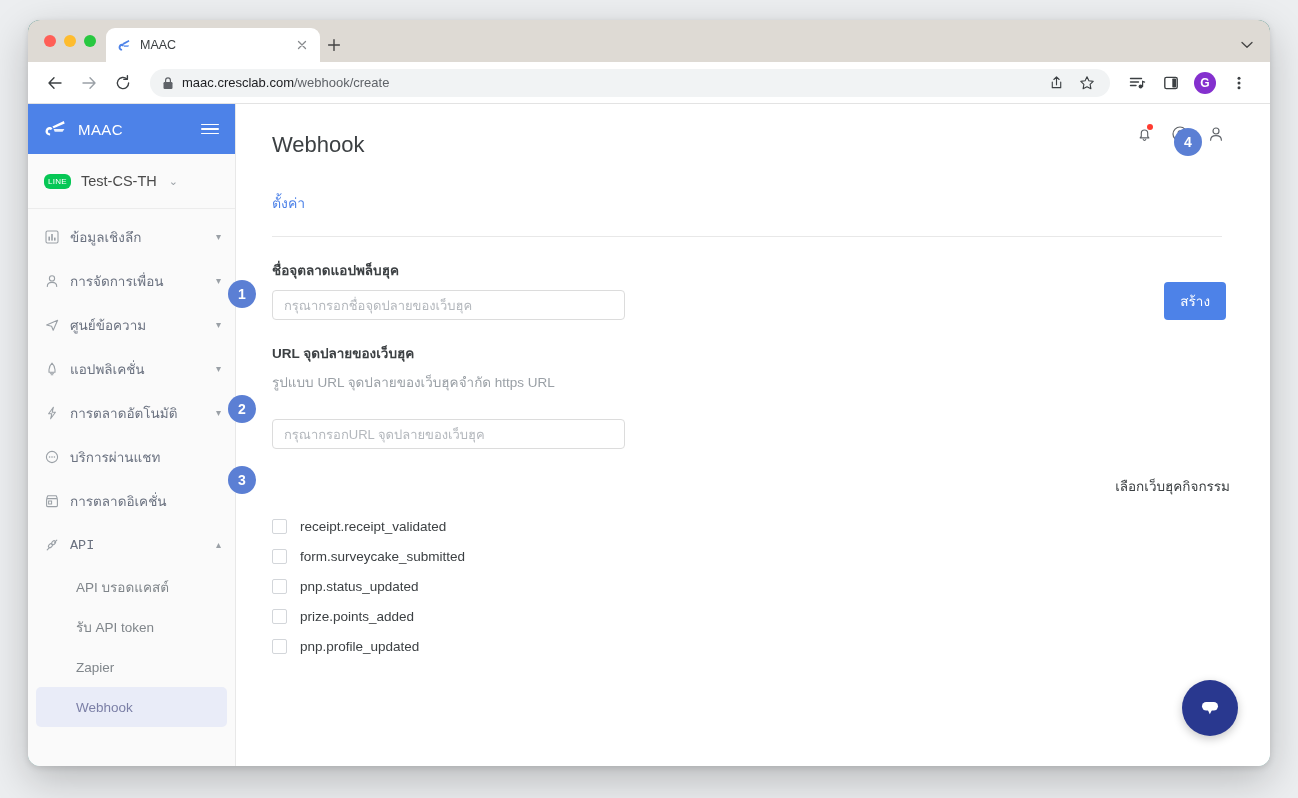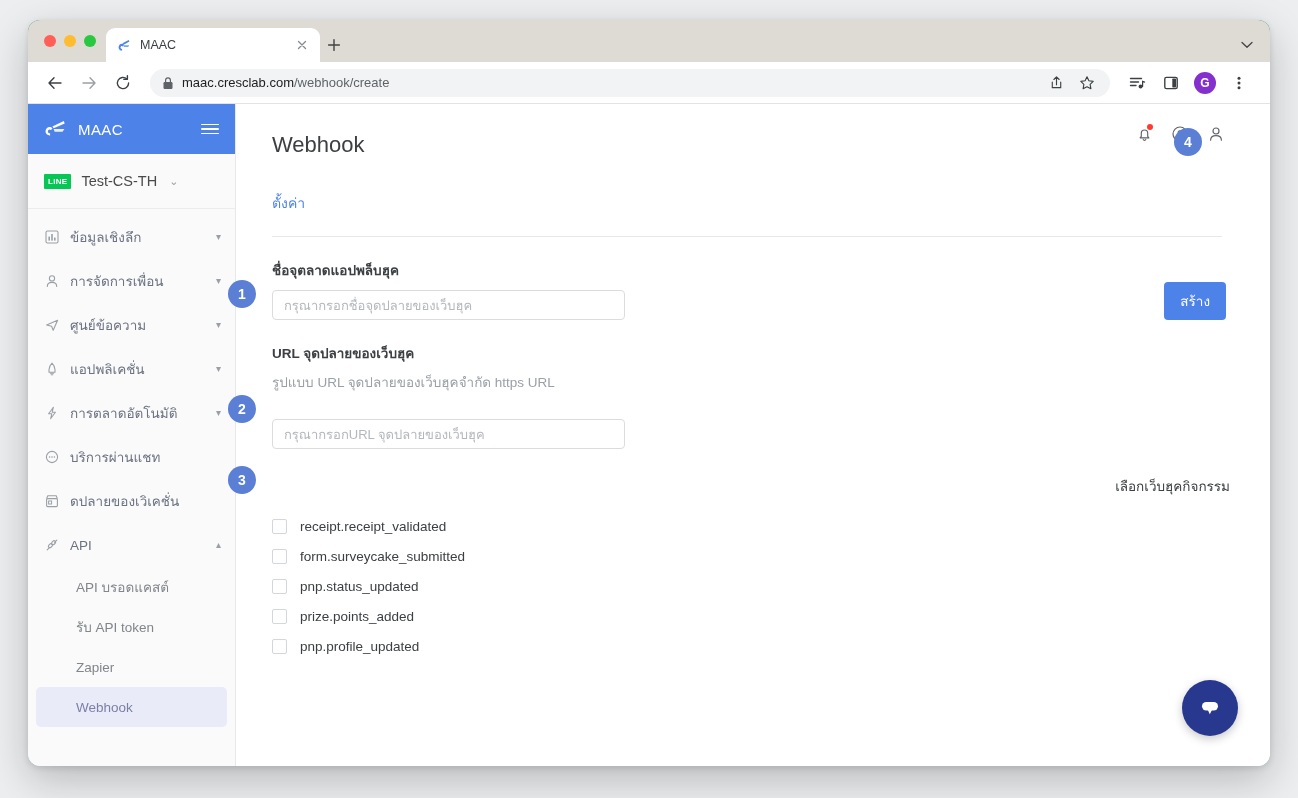--- a/index.html
+++ b/index.html
@@ -98,34 +98,34 @@
   }
   .brand-name { color: #fff; font-size: 15px; letter-spacing: .4px; flex: 1; }
   .hamburger { width: 18px; display: flex; flex-direction: column; gap: 3px; }
   .hamburger i { display: block; height: 1.6px; background: #fff; border-radius: 1px; }
   .account {
     height: 55px; display: flex; align-items: center; gap: 10px;
     padding: 0 16px; border-bottom: 1px solid #ececec; flex: none;
   }
   .line-badge {
     background: #06c755; color: #fff;
-    font-size: 8px; font-weight: bold;
-    padding: 3px 4px; border-radius: 1px;
+    font-size: 8px; font-weight: normal;
+    padding: 3px 4px; border-radius: 6px;
     letter-spacing: .3px;
   }
   .account-name { font-size: 14.5px; color: #4a4a4a; }
   .caret-sm { color: #9aa0a6; font-size: 11px; margin-left: 2px; }
   .nav { padding-top: 6px; overflow: hidden; }
   .nav-item {
     height: 44px; display: flex; align-items: center;
     padding: 0 14px 0 16px; gap: 10px;
     color: #6b7280; font-size: 13.5px;
   }
   .nav-item .ico { width: 16px; height: 16px; flex: none; display: flex; align-items: center; justify-content: center; }
-  .nav-item .lbl { flex: 1; white-space: nowrap; }
+  .nav-item .lbl { flex: 1; white-space: nowrap; font-family: Liberation Mono, monospace; }
   .chev { color: #9aa0a6; font-size: 10px; line-height: 1; }
   .subnav-item {
     height: 40px; display: flex; align-items: center;
     padding-left: 40px; font-size: 13.5px; color: #80868b;
     margin: 0 8px; border-radius: 5px;
   }
   .subnav-item.active { background: #e9ecf8; color: #7b7fa6; }
   
   .content { flex: 1; background: #fff; position: relative; padding: 24px 40px 0 28px; min-width: 0; }
   .topicons {
@@ -377,21 +377,21 @@
           <span class="lbl">บริการผ่านแชท</span>
         </div>
         <div class="nav-item">
           <span class="ico">
             <svg width="14" height="14" viewBox="0 0 14 14">
                 <rect x="1.6" y="4.6" width="10.8" height="8" rx="1" stroke="#9aa0a6" stroke-width="1.1" fill="none"></rect>
                 <path d="M1.6 4.6 2.8 1.8h8.4l1.2 2.8" stroke="#9aa0a6" stroke-width="1.1" fill="none" stroke-linejoin="round"></path>
                 <rect x="3.6" y="7" width="3" height="3" stroke="#9aa0a6" stroke-width="1" fill="none"></rect>
               </svg>
           </span>
-          <span class="lbl">ดปลายของเวิเคชั่น</span>
+          <span class="lbl">การตลาดอิเคชั่น</span>
         </div>
         <div class="nav-item">
           <span class="ico">
             <svg width="14" height="14" viewBox="0 0 14 14">
                 <path d="M4.4 9.6 2.2 11.8M9.6 4.4l2.2-2.2" stroke="#9aa0a6" stroke-width="1.1" stroke-linecap="round"></path>
                 <rect x="3.2" y="6.2" width="4.4" height="3" rx="1.5" transform="rotate(-45 5.4 7.7)" stroke="#9aa0a6" stroke-width="1.1" fill="none"></rect>
                 <rect x="6.4" y="3.2" width="4.4" height="3" rx="1.5" transform="rotate(-45 8.6 4.7)" stroke="#9aa0a6" stroke-width="1.1" fill="none"></rect>
               </svg>
           </span>
           <span class="lbl">API</span>

